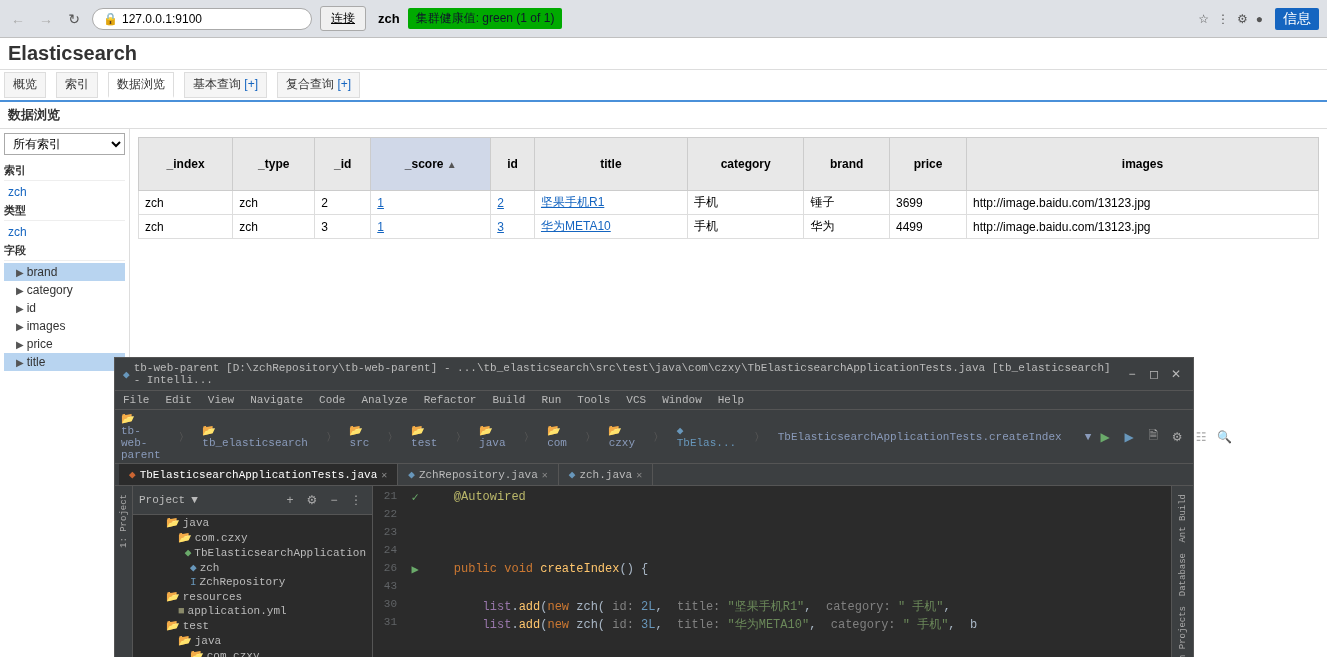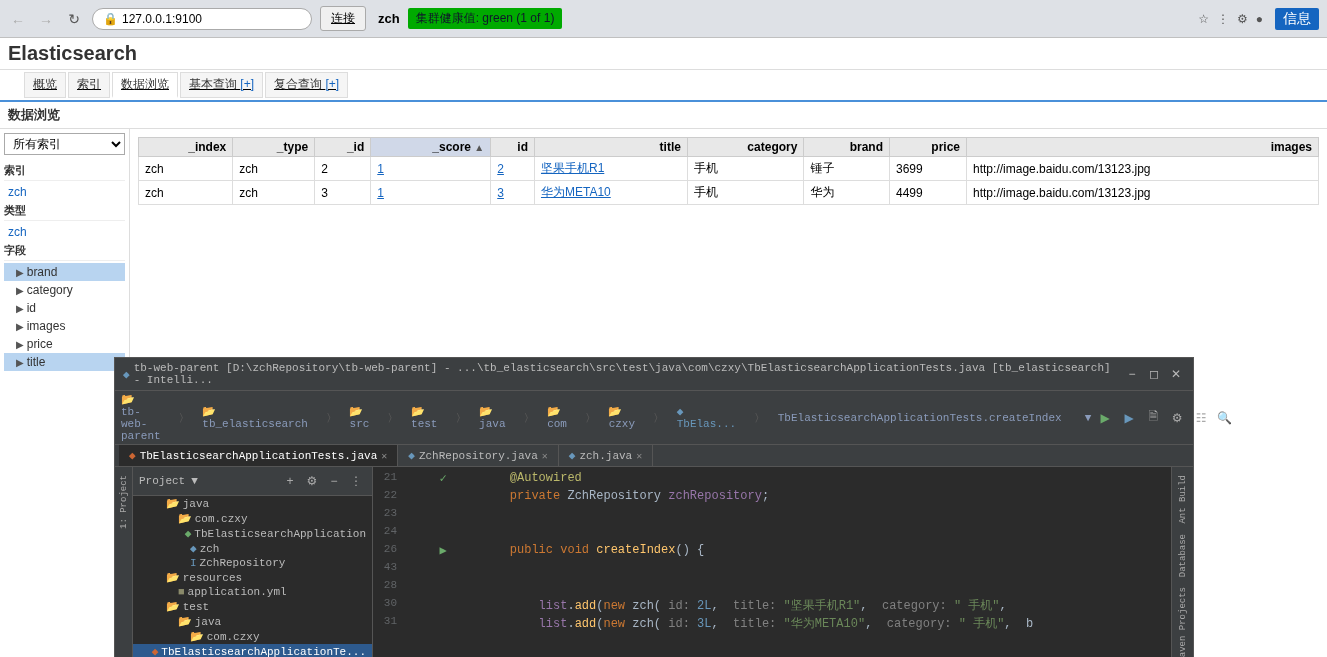--- a/index.html
+++ b/index.html
@@ -45,22 +45,22 @@
     }
 
     
     .es-header {
       background: white; padding: 4px 8px;
       display: flex; align-items: center; gap: 8px;
       border-bottom: 1px solid #ddd;
     }
     .es-title { font-size: 20px; font-weight: bold; color: #333; }
     .es-nav {
-      background: white; padding: 2px 24px;
-      display: flex; gap: 0; border-bottom: 2px solid #4a90d9; text-decoration: underline;
+      background: white; padding: 2px 4px;
+      display: flex; gap: 8px; border-bottom: 2px solid #4a90d9;
     }
     .es-nav-item {
       padding: 3px 8px; font-size: 12px; color: #333;
       cursor: pointer; border: 1px solid #ddd; background: #f5f5f5;
       margin-right: 2px;
     }
     .es-nav-item.active { background: white; border-bottom: 2px solid white; }
     .es-nav-bracket { color: #1565c0; }
     .page-title {
       background: white; padding: 4px 8px;
@@ -110,21 +110,21 @@
       overflow: auto;
     }
     .query-info {
       font-size: 12px; color: #333; margin-bottom: 8px;
     }
     .results-table {
       width: 100%; border-collapse: collapse; font-size: 12px;
     }
     .results-table th {
       background: #e8e8e8; border: 1px solid #ccc;
-      padding: 2px 6px; text-align: right; cursor: pointer;
+      padding: 19px 6px; text-align: center; cursor: pointer;
     }
     .results-table th.sorted { background: #d0d8e8; }
     .results-table td {
       border: 1px solid #ddd; padding: 3px 6px;
     }
     .sort-arrow { color: #555; font-size: 10px; }
 
     
     .ide-overlay {
       position: absolute;
@@ -211,21 +211,21 @@
     .test-icon { color: #cc6633; }
     .interface-icon { color: #6897bb; }
     .ide-editor {
       flex: 1; background: #2b2b2b; overflow: auto; position: relative;
     }
     .code-area {
       padding: 4px 0;
     }
     .code-line {
       display: flex; align-items: flex-start; min-height: 18px;
-      font-size: 12px; font-family: 'Consolas', 'Courier New', monospace; gap: 28px;
+      font-size: 12px; font-family: 'Consolas', 'Courier New', monospace;
     }
     .line-num {
       width: 32px; text-align: right; padding-right: 8px;
       color: #606366; font-size: 11px; flex-shrink: 0; user-select: none;
     }
     .line-gutter {
       width: 20px; flex-shrink: 0; display: flex; align-items: center; justify-content: center;
     }
     .line-content {
       flex: 1; padding-right: 20px; color: #a9b7c6; white-space: pre;
@@ -390,20 +390,35 @@
   <div class="ide-overlay">
 
     <div class="ide-titlebar">
       <span style="color:#6897bb;">◆</span>
       <span class="ide-title-text">tb-web-parent [D:\zchRepository\tb-web-parent] - ...\tb_elasticsearch\src\test\java\com\czxy\TbElasticsearchApplicationTests.java [tb_elasticsearch] - Intelli...</span>
       <button class="ide-titlebar-btn">−</button>
       <button class="ide-titlebar-btn">◻</button>
       <button class="ide-titlebar-btn">✕</button>
     </div>
 
+    <div class="ide-menubar">
+      <div class="ide-menu-item">File</div>
+      <div class="ide-menu-item">Edit</div>
+      <div class="ide-menu-item">View</div>
+      <div class="ide-menu-item">Navigate</div>
+      <div class="ide-menu-item">Code</div>
+      <div class="ide-menu-item">Analyze</div>
+      <div class="ide-menu-item">Refactor</div>
+      <div class="ide-menu-item">Build</div>
+      <div class="ide-menu-item">Run</div>
+      <div class="ide-menu-item">Tools</div>
+      <div class="ide-menu-item">VCS</div>
+      <div class="ide-menu-item">Window</div>
+      <div class="ide-menu-item">Help</div>
+    </div>
 
     <div class="ide-toolbar">
       <div class="ide-toolbar-breadcrumb">
         <span>📂 tb-web-parent</span>
         <span class="breadcrumb-sep">〉</span>
         <span>📂 tb_elasticsearch</span>
         <span class="breadcrumb-sep">〉</span>
         <span>📂 src</span>
         <span class="breadcrumb-sep">〉</span>
         <span>📂 test</span>
@@ -534,21 +549,20 @@
           <div class="code-line">
             <span class="line-num">21</span>
             <div class="line-gutter">
                 <span class="green-check">✓</span>
               </div>
             <span class="line-content"><span class="annotation">    @Autowired</span></span>
           </div>
           <div class="code-line">
             <span class="line-num">22</span>
             <div class="line-gutter"></div>
-            <span class="line-content">    <span class="kw">private</span> <span class="type-name">ZchRepository</span> <span style="color:#9876aa;">zchRepository</span>;</span>
           </div>
           <div class="code-line">
             <span class="line-num">23</span>
             <div class="line-gutter"></div>
             <span class="line-content"></span>
           </div>
           <div class="code-line">
             <span class="line-num">24</span>
             <div class="line-gutter"></div>
             <span class="line-content"></span>
@@ -559,25 +573,20 @@
                 <span class="green-check" title="Run">▶</span>
               </div>
             <span class="line-content">    <span class="kw">public</span> <span class="kw">void</span> <span class="method-name">createIndex</span>() {</span>
           </div>
           <div class="code-line">
             <span class="line-num">43</span>
             <div class="line-gutter"></div>
             <span class="line-content"></span>
           </div>
           <div class="code-line">
-            <span class="line-num">28</span>
-            <div class="line-gutter"></div>
-            <span class="line-content"></span>
-          </div>
-          <div class="code-line">
             <span class="line-num">30</span>
             <div class="line-gutter"></div>
             <span class="line-content">        <span style="color:#9876aa;">list</span>.<span class="method-name">add</span>(<span class="kw">new</span> <span class="type-name">zch</span>( <span style="color:#808080;">id:</span> <span class="number">2L</span>,  <span style="color:#808080;">title:</span> <span class="string">"坚果手机R1"</span>,  <span style="color:#808080;">category:</span> <span class="string">" 手机"</span>,</span>
           </div>
           <div class="code-line">
             <span class="line-num">31</span>
             <div class="line-gutter"></div>
             <span class="line-content">        <span style="color:#9876aa;">list</span>.<span class="method-name">add</span>(<span class="kw">new</span> <span class="type-name">zch</span>( <span style="color:#808080;">id:</span> <span class="number">3L</span>,  <span style="color:#808080;">title:</span> <span class="string">"华为META10"</span>,  <span style="color:#808080;">category:</span> <span class="string">" 手机"</span>,  b</span>
           </div>
 

